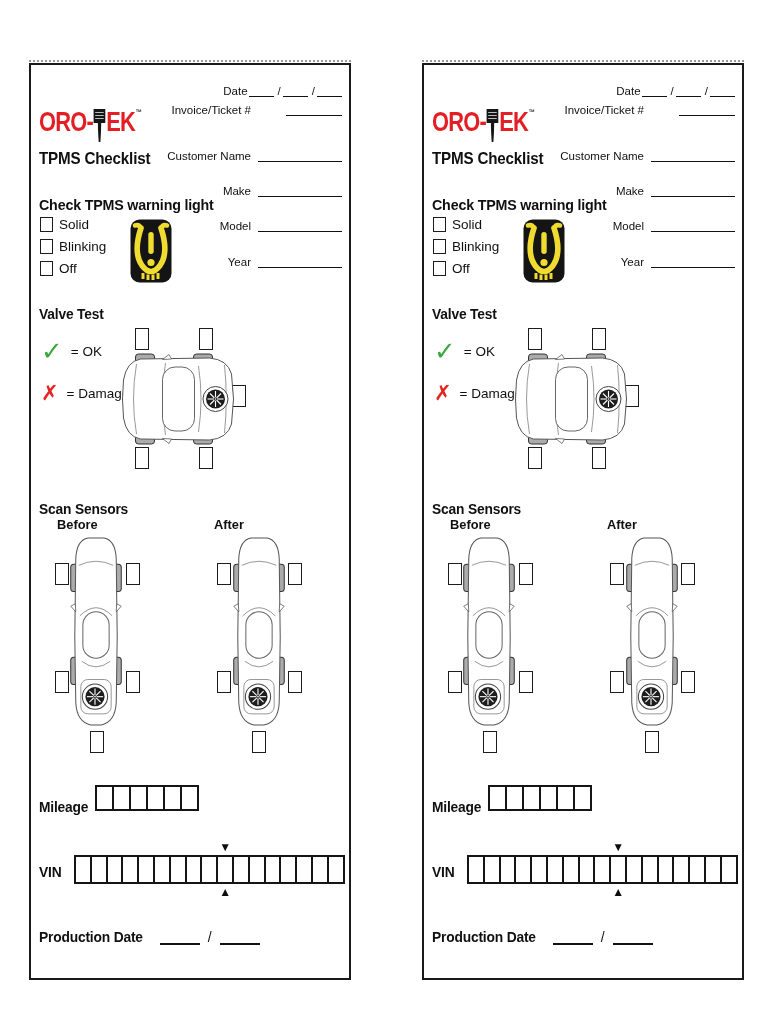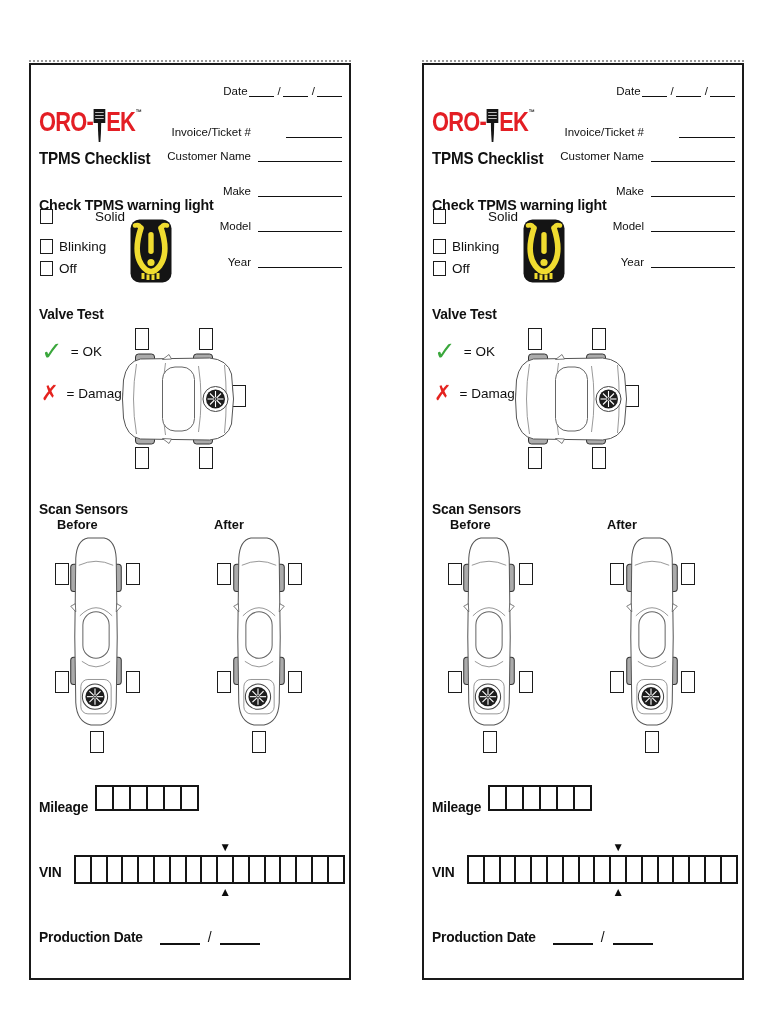--- a/index.html
+++ b/index.html
@@ -27,27 +27,27 @@
   .sensor-stem{position:absolute;top:12px;left:5px;width:5px;height:19px;background:#161616;
                clip-path:polygon(0 0,100% 0,72% 100%,28% 100%);}
   .logo-tm{font-size:8px;font-weight:700;color:#222;position:relative;top:-3px;margin-left:1px;}
 
   .h-bold{font-weight:800;letter-spacing:-.2px;transform:scaleX(.92);transform-origin:left top;white-space:nowrap;position:absolute;}
   .title{left:8px;top:84px;font-size:16.5px;}
 
   .field-row{position:absolute;left:132px;right:7px;display:flex;align-items:flex-end;font-size:11.5px;}
   .field-row .flabel{width:88px;text-align:right;white-space:nowrap;}
   .field-row .fline{flex:1;border-bottom:1.5px solid #111;height:12px;margin-left:7px;}
-  .fr0{top:60px;gap:28px;} .fr1{top:84px;} .fr2{top:119px;} .fr3{top:154px;} .fr4{top:190px;}
+  .fr0{top:38px;gap:28px;} .fr1{top:84px;} .fr2{top:119px;} .fr3{top:154px;} .fr4{top:190px;}
 
   
   .warn-heading{left:8px;top:131px;font-size:15.5px;}
   .opt-row{position:absolute;left:9px;display:flex;align-items:center;font-size:13.5px;}
   .opt-row .cbx{width:11px;height:13px;border:1.6px solid #1c1c1c;background:#fff;margin-right:6px;flex:none;}
-  .op0{top:144px;gap:36px;} .op1{top:174px;align-items:center;} .op2{top:196px;}
+  .op0{top:152px;} .op1{top:174px;align-items:center;} .op2{top:196px;}
   .tpms-icon{position:absolute;left:99px;top:154px;width:42px;height:64px;}
 
   
   .valve-heading{left:8px;top:240px;font-size:15px;}
   .legend-row{position:absolute;left:10px;display:flex;align-items:center;font-size:13.5px;}
   .lg-ok{top:276px;} .lg-dmg{top:318px;}
   .glyph-ok{font-size:26px;font-weight:600;line-height:20px;margin-right:8px;font-family:"DejaVu Sans",sans-serif;}
   .glyph-x{font-size:21px;font-weight:800;line-height:20px;margin-right:8px;font-family:"DejaVu Sans",sans-serif;}
 
   .cb{position:absolute;width:12px;height:20px;border:1.8px solid #1c1c1c;background:#fff;}

